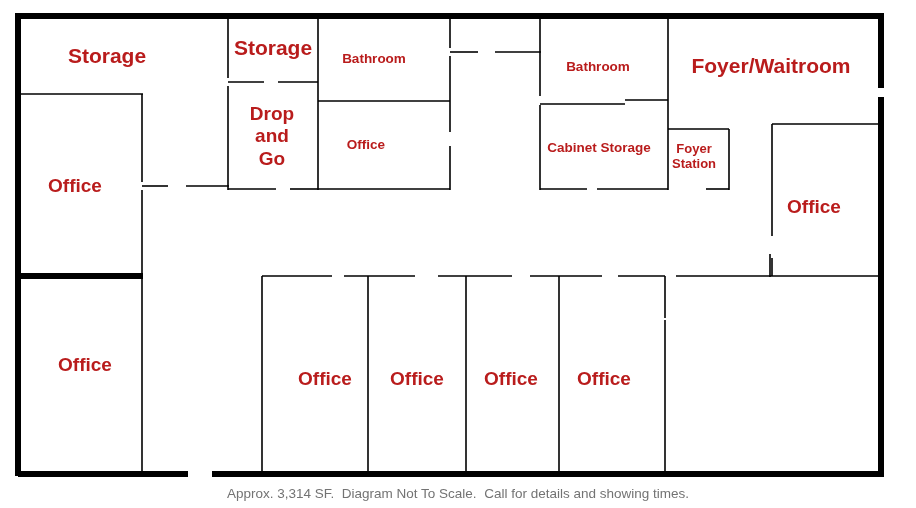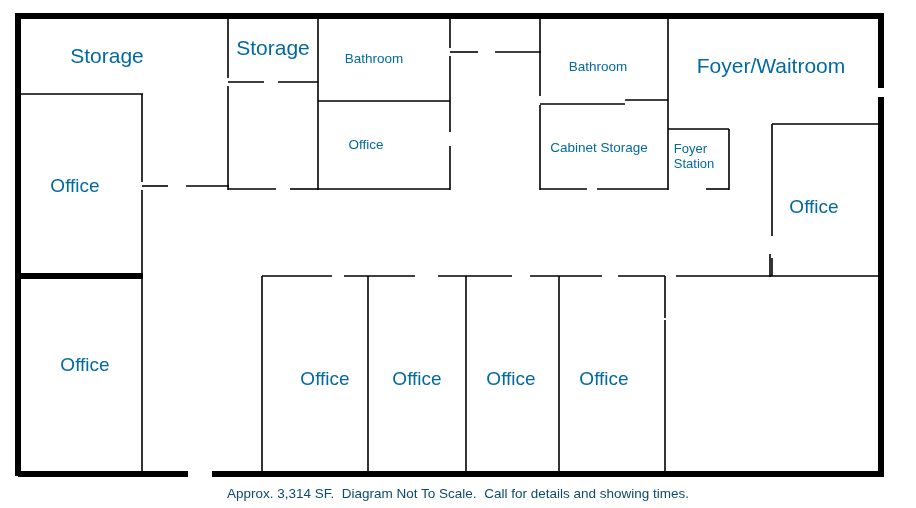--- a/index.html
+++ b/index.html
@@ -23,38 +23,39 @@
     position: absolute;
     left: 0;
     top: 0;
     width: 916px;
     height: 508px;
     display: block;
   }
   .room-label {
     position: absolute;
     white-space: pre;
-    text-align: left;
-    color: #0369a1;
+    text-align: center;
+    color: #b91c1c;
     line-height: 1.18;
     pointer-events: none;
     transform: translate(-50%, -50%);
+    font-weight: bold;
   }
   .sz-lg { font-size: 21px; }
   .sz-md { font-size: 19px; }
   .sz-sm { font-size: 13.5px; }
   .sz-xs { font-size: 13px; }
   #plan-caption {
     position: absolute;
     left: 0;
     top: 486px;
     width: 916px;
     text-align: center;
     font-size: 13.5px;
-    color: #0c4a6e;
+    color: #737373;
     white-space: pre;
   }
 </style>
 </head>
 <body>
 
 <div id="floorplan-page">
 
   <svg id="plan-svg" viewBox="0 0 916 508" xmlns="http://www.w3.org/2000/svg" aria-hidden="true">
 
@@ -149,20 +150,23 @@
   </svg>
 
   <div class="room-label sz-lg" style="left:107px; top:56px;">Storage</div>
 
   <div class="room-label sz-md" style="left:75px; top:186px;">Office</div>
 
   <div class="room-label sz-md" style="left:85px; top:365px;">Office</div>
 
   <div class="room-label sz-lg" style="left:273px; top:48px;">Storage</div>
 
+  <div class="room-label sz-md" style="left:272px; top:137px;">Drop
+and
+Go</div>
 
   <div class="room-label sz-sm" style="left:374px; top:59px;">Bathroom</div>
 
   <div class="room-label sz-sm" style="left:366px; top:145px;">Office</div>
 
   <div class="room-label sz-sm" style="left:598px; top:67px;">Bathroom</div>
 
   <div class="room-label sz-sm" style="left:599px; top:148px;">Cabinet Storage</div>
 
   <div class="room-label sz-xs" style="left:694px; top:156px;">Foyer

